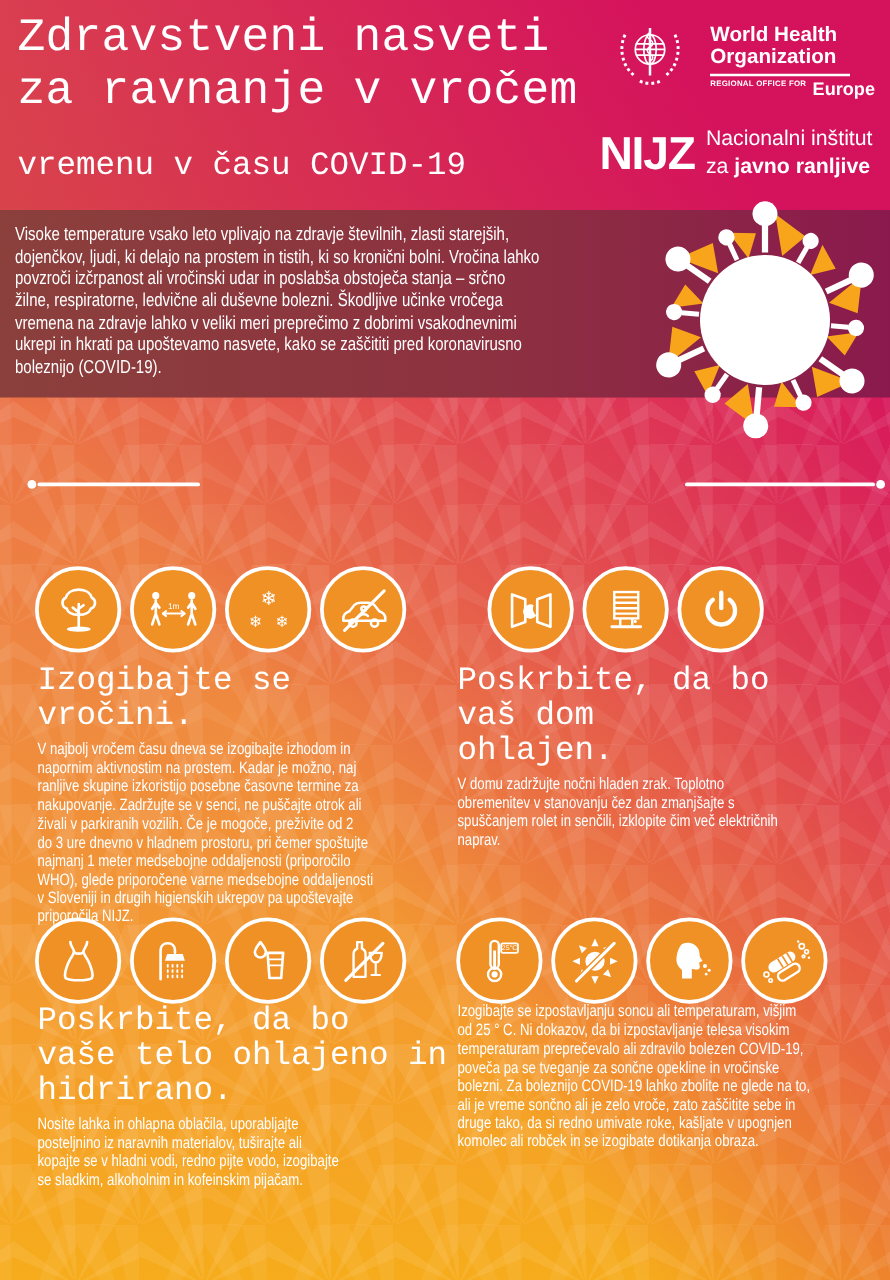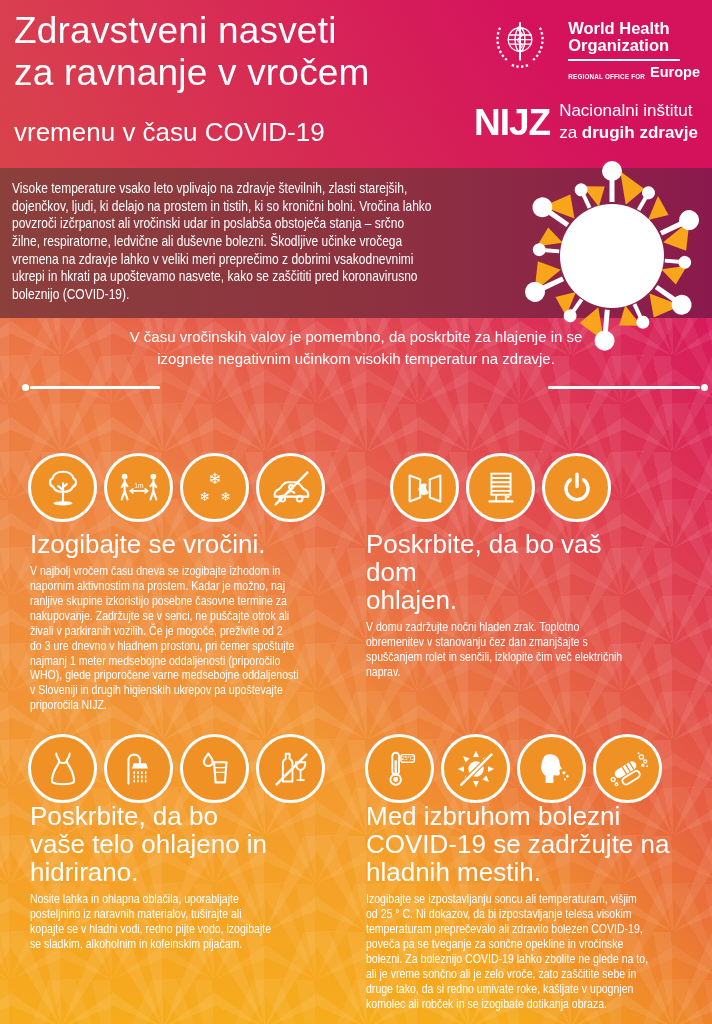--- a/index.html
+++ b/index.html
@@ -3,40 +3,40 @@
 <meta charset="utf-8">
 <style>
   html,body{margin:0;padding:0;background:#555;}
   #page{
     position:relative;width:712px;height:1024px;overflow:hidden;
     font-family:"Liberation Sans",sans-serif;color:#fff;
     background:
       linear-gradient(to top right, rgba(212,10,95,0) 36%, rgba(212,10,95,.88) 86%),
       linear-gradient(to bottom,#DB4F4B 0%,#D94A48 16%,#EC7446 32%,#EF8A3F 56%,#F49D2C 80%,#F6AC1C 100%);
   }
-  .serif{font-family:Liberation Sans, sans-serif;font-weight:400;}
+  .serif{font-family:Liberation Mono, monospace;font-weight:400;}
   
   .pattern{
     position:absolute;left:0;right:0;top:318px;bottom:0;pointer-events:none;
     background-image:
       repeating-conic-gradient(from -12deg at 50% 100%, rgba(255,255,255,.08) 0 11deg, rgba(255,255,255,0) 11deg 34deg),
       repeating-conic-gradient(from -12deg at 50% 100%, rgba(255,255,255,.06) 0 11deg, rgba(255,255,255,0) 11deg 34deg);
     background-size:102px 96px,102px 96px;
     background-position:10px 38px,61px 86px;
   }
   
   .header{position:absolute;left:0;top:0;width:100%;height:168px;z-index:4;}
   .title{position:absolute;left:14px;top:10px;line-height:1.14;}
   .title .t-big{font-size:37px;letter-spacing:.2px;}
   .title .t-small{font-size:26px;margin-top:24px;}
   .who{position:absolute;right:12px;top:16px;display:flex;gap:19px;align-items:flex-start;}
   .who-text{padding-top:4px;}
   .who-name{font-size:16.5px;font-weight:bold;line-height:1.06;}
   .who-rule{height:2px;background:#fff;width:112px;margin:4px 0 3px;}
-  .who-region{display:flex;align-items:flex-end;gap:5px;}
+  .who-region{display:flex;align-items:flex-start;gap:5px;}
   .who-ro{font-size:6.3px;font-weight:bold;letter-spacing:.2px;}
   .who-eu{font-size:14.5px;font-weight:bold;}
   .nijz{position:absolute;right:14px;top:100px;display:flex;gap:9px;align-items:center;}
   .nijz-acronym{font-size:37px;font-weight:bold;letter-spacing:-1px;line-height:1;}
   .nijz-text{font-size:17px;line-height:1.3;}
   
   .band{
     position:absolute;left:0;top:168px;width:100%;height:150px;z-index:1;
     background:linear-gradient(to right,#8B403C 0%,#8D3140 55%,#8A1A4D 100%);
   }
@@ -113,21 +113,21 @@
           <span class="who-ro">REGIONAL OFFICE FOR</span>
           <span class="who-eu">Europe</span>
         </div>
       </div>
     </div>
 
     <div class="nijz">
       <div class="nijz-acronym">NIJZ</div>
       <div class="nijz-text">
         <div>Nacionalni inštitut</div>
-        <div><span>za </span><b>drugih zdravje</b></div>
+        <div><span>za </span><b>javno ranljive</b></div>
       </div>
     </div>
   </div>
 
   <div class="band">
     <p class="cond">Visoke temperature vsako leto vplivajo na zdravje številnih, zlasti starejših,
 dojenčkov, ljudi, ki delajo na prostem in tistih, ki so kronični bolni. Vročina lahko
 povzroči izčrpanost ali vročinski udar in poslabša obstoječa stanja – srčno
 žilne, respiratorne, ledvične ali duševne bolezni. Škodljive učinke vročega
 vremena na zdravje lahko v veliki meri preprečimo z dobrimi vsakodnevnimi
@@ -171,22 +171,20 @@
     <use href="#spkL" transform="rotate(245 100 100)"></use>
     <use href="#spkS" transform="rotate(275 100 100)"></use>
     <use href="#spkL" transform="rotate(305 100 100)"></use>
     <use href="#spkS" transform="rotate(335 100 100)"></use>
     <circle cx="100" cy="100" r="52" fill="#fff"></circle>
   </svg>
 
   <div class="hero">
     <div class="rule rule-l"></div>
     <div class="rule rule-r"></div>
-    <p class="sub">V času vročinskih valov je pomembno, da poskrbite za hlajenje in se
-izognete negativnim učinkom visokih temperatur na zdravje.</p>
   </div>
 
   <div class="icons row-a">
     <div class="ic">
       <svg viewBox="0 0 48 48">
         <g fill="none" stroke="#fff" stroke-width="2.2" stroke-linecap="round" stroke-linejoin="round">
           <path d="M24 38V19"></path>
           <path d="M24 26l-5-4M24 23l4-3"></path>
           <path d="M24 7c-6 0-10 3-11 7-3.2 1-4 7 1 9 1 3 5 5 10 5s9-2 10-5c5-2 4.2-8 1-9-1-4-5-7-11-7z"></path>
         </g>
@@ -386,23 +384,20 @@
     <h2 class="serif">Poskrbite, da bo
 vaše telo ohlajeno in
 hidrirano.</h2>
     <p class="cond">Nosite lahka in ohlapna oblačila, uporabljajte
 posteljnino iz naravnih materialov, tuširajte ali
 kopajte se v hladni vodi, redno pijte vodo, izogibajte
 se sladkim, alkoholnim in kofeinskim pijačam.</p>
   </div>
 
   <div class="card c4">
-    <h2 class="serif">Med izbruhom bolezni
-COVID-19 se zadržujte na
-hladnih mestih.</h2>
     <p class="cond">Izogibajte se izpostavljanju soncu ali temperaturam, višjim
 od 25 ° C. Ni dokazov, da bi izpostavljanje telesa visokim
 temperaturam preprečevalo ali zdravilo bolezen COVID-19,
 poveča pa se tveganje za sončne opekline in vročinske
 bolezni. Za boleznijo COVID-19 lahko zbolite ne glede na to,
 ali je vreme sončno ali je zelo vroče, zato zaščitite sebe in
 druge tako, da si redno umivate roke, kašljate v upognjen
 komolec ali robček in se izogibate dotikanja obraza.</p>
   </div>
 </div>

